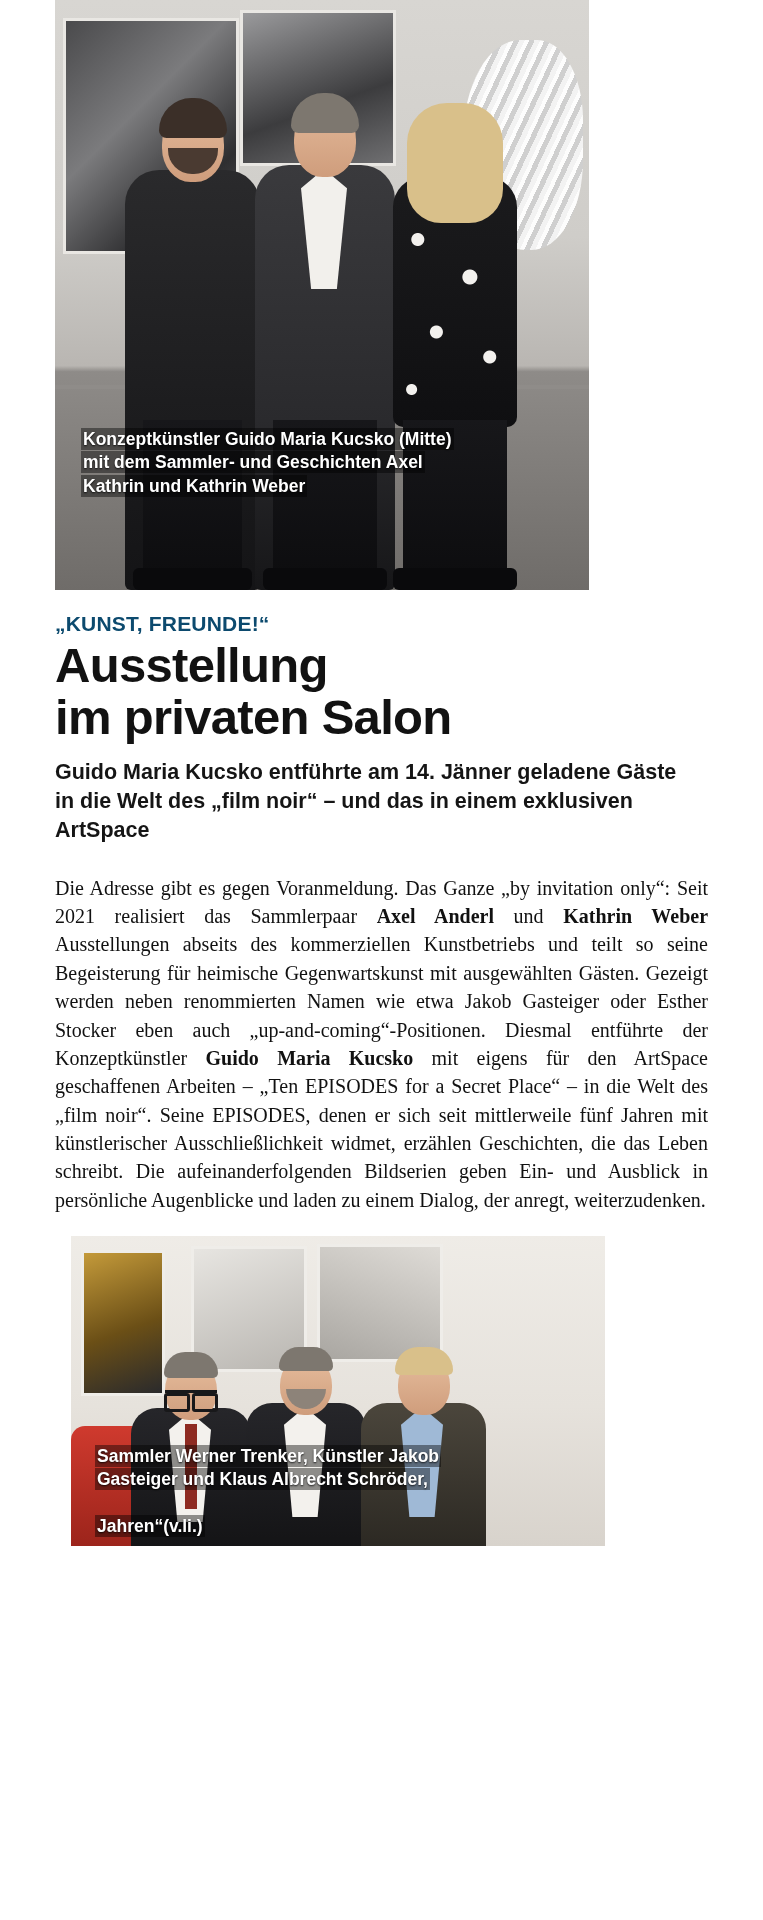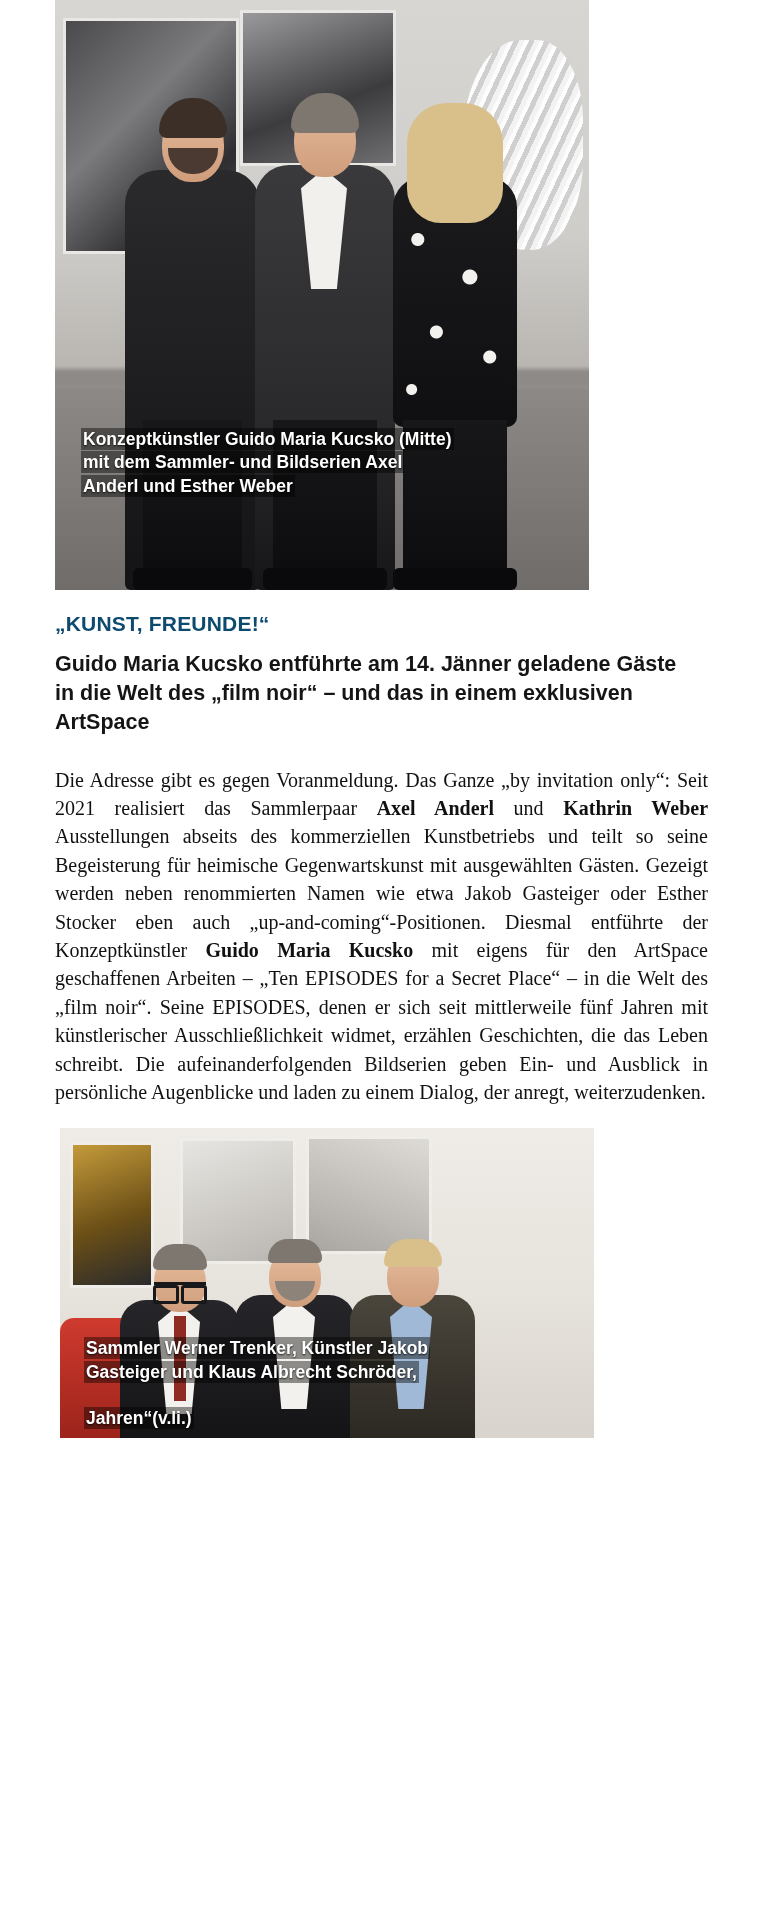--- a/index.html
+++ b/index.html
@@ -289,35 +289,39 @@
       <div class="person p3">
         <div class="dress"></div>
         <div class="legs-dark"></div>
         <div class="head"></div>
         <div class="hair hair-blonde"></div>
         <div class="shoes"></div>
       </div>
     </div>
     <figcaption class="photo-caption">
       <span class="line">Konzeptkünstler Guido Maria Kucsko (Mitte)</span><br>
-      <span class="line">mit dem Sammler- und Bildserien Axel</span><br>
-      <span class="line">Anderl und Esther Weber</span>
+      <span class="line">mit dem Sammler- und Geschichten Axel</span><br>
+      <span class="line">Kathrin und Kathrin Weber</span>
     </figcaption>
   </figure>
 
   <div class="kicker">„KUNST, FREUNDE!“</div>
 
+  <h1 class="headline">
+    <span class="l1">Ausstellung</span>
+    <span class="l2">im privaten Salon</span>
+  </h1>
 
   <p class="standfirst">Guido Maria Kucsko entführte am 14. Jänner geladene Gäste in die Welt des „film noir“ – und das in einem exklusiven ArtSpace</p>
 
   <p class="body-text">
     <span>Die Adresse gibt es gegen Voranmeldung. Das Ganze „by invitation only“: Seit 2021 realisiert das Sammlerpaar </span><b>Axel Anderl</b><span> und </span><b>Kathrin Weber</b><span> Ausstellungen abseits des kommerziellen Kunstbetriebs und teilt so seine Begeisterung für heimische Gegenwartskunst mit ausgewählten Gästen. Gezeigt werden neben renommierten Namen wie etwa Jakob Gasteiger oder Esther Stocker eben auch „up-and-coming“-Positionen. Diesmal entführte der Konzeptkünstler </span><b>Guido Maria Kucsko</b><span> mit eigens für den ArtSpace geschaffenen Arbeiten – „Ten EPISODES for a Secret Place“ – in die Welt des „film noir“. Seine EPISODES, denen er sich seit mittlerweile fünf Jahren mit künstlerischer Ausschließlichkeit widmet, erzählen Geschichten, die das Leben schreibt. Die aufeinanderfolgenden Bildserien geben Ein- und Ausblick in persönliche Augenblicke und laden zu einem Dialog, der anregt, weiterzudenken.</span>
   </p>
 
-  <figure class="photo bottom" style="margin-left:5px;margin-right:0;">
+  <figure class="photo bottom" style="margin-left:16px;margin-right:0;">
     <div class="scene-bottom">
       <div class="b-art1"></div>
       <div class="b-art2"></div>
       <div class="b-art3"></div>
       <div class="sofa"></div>
 
       <div class="bp bp1">
         <div class="b-body-dark"></div>
         <div class="b-shirt-white"></div>
         <div class="b-tie-red"></div>

